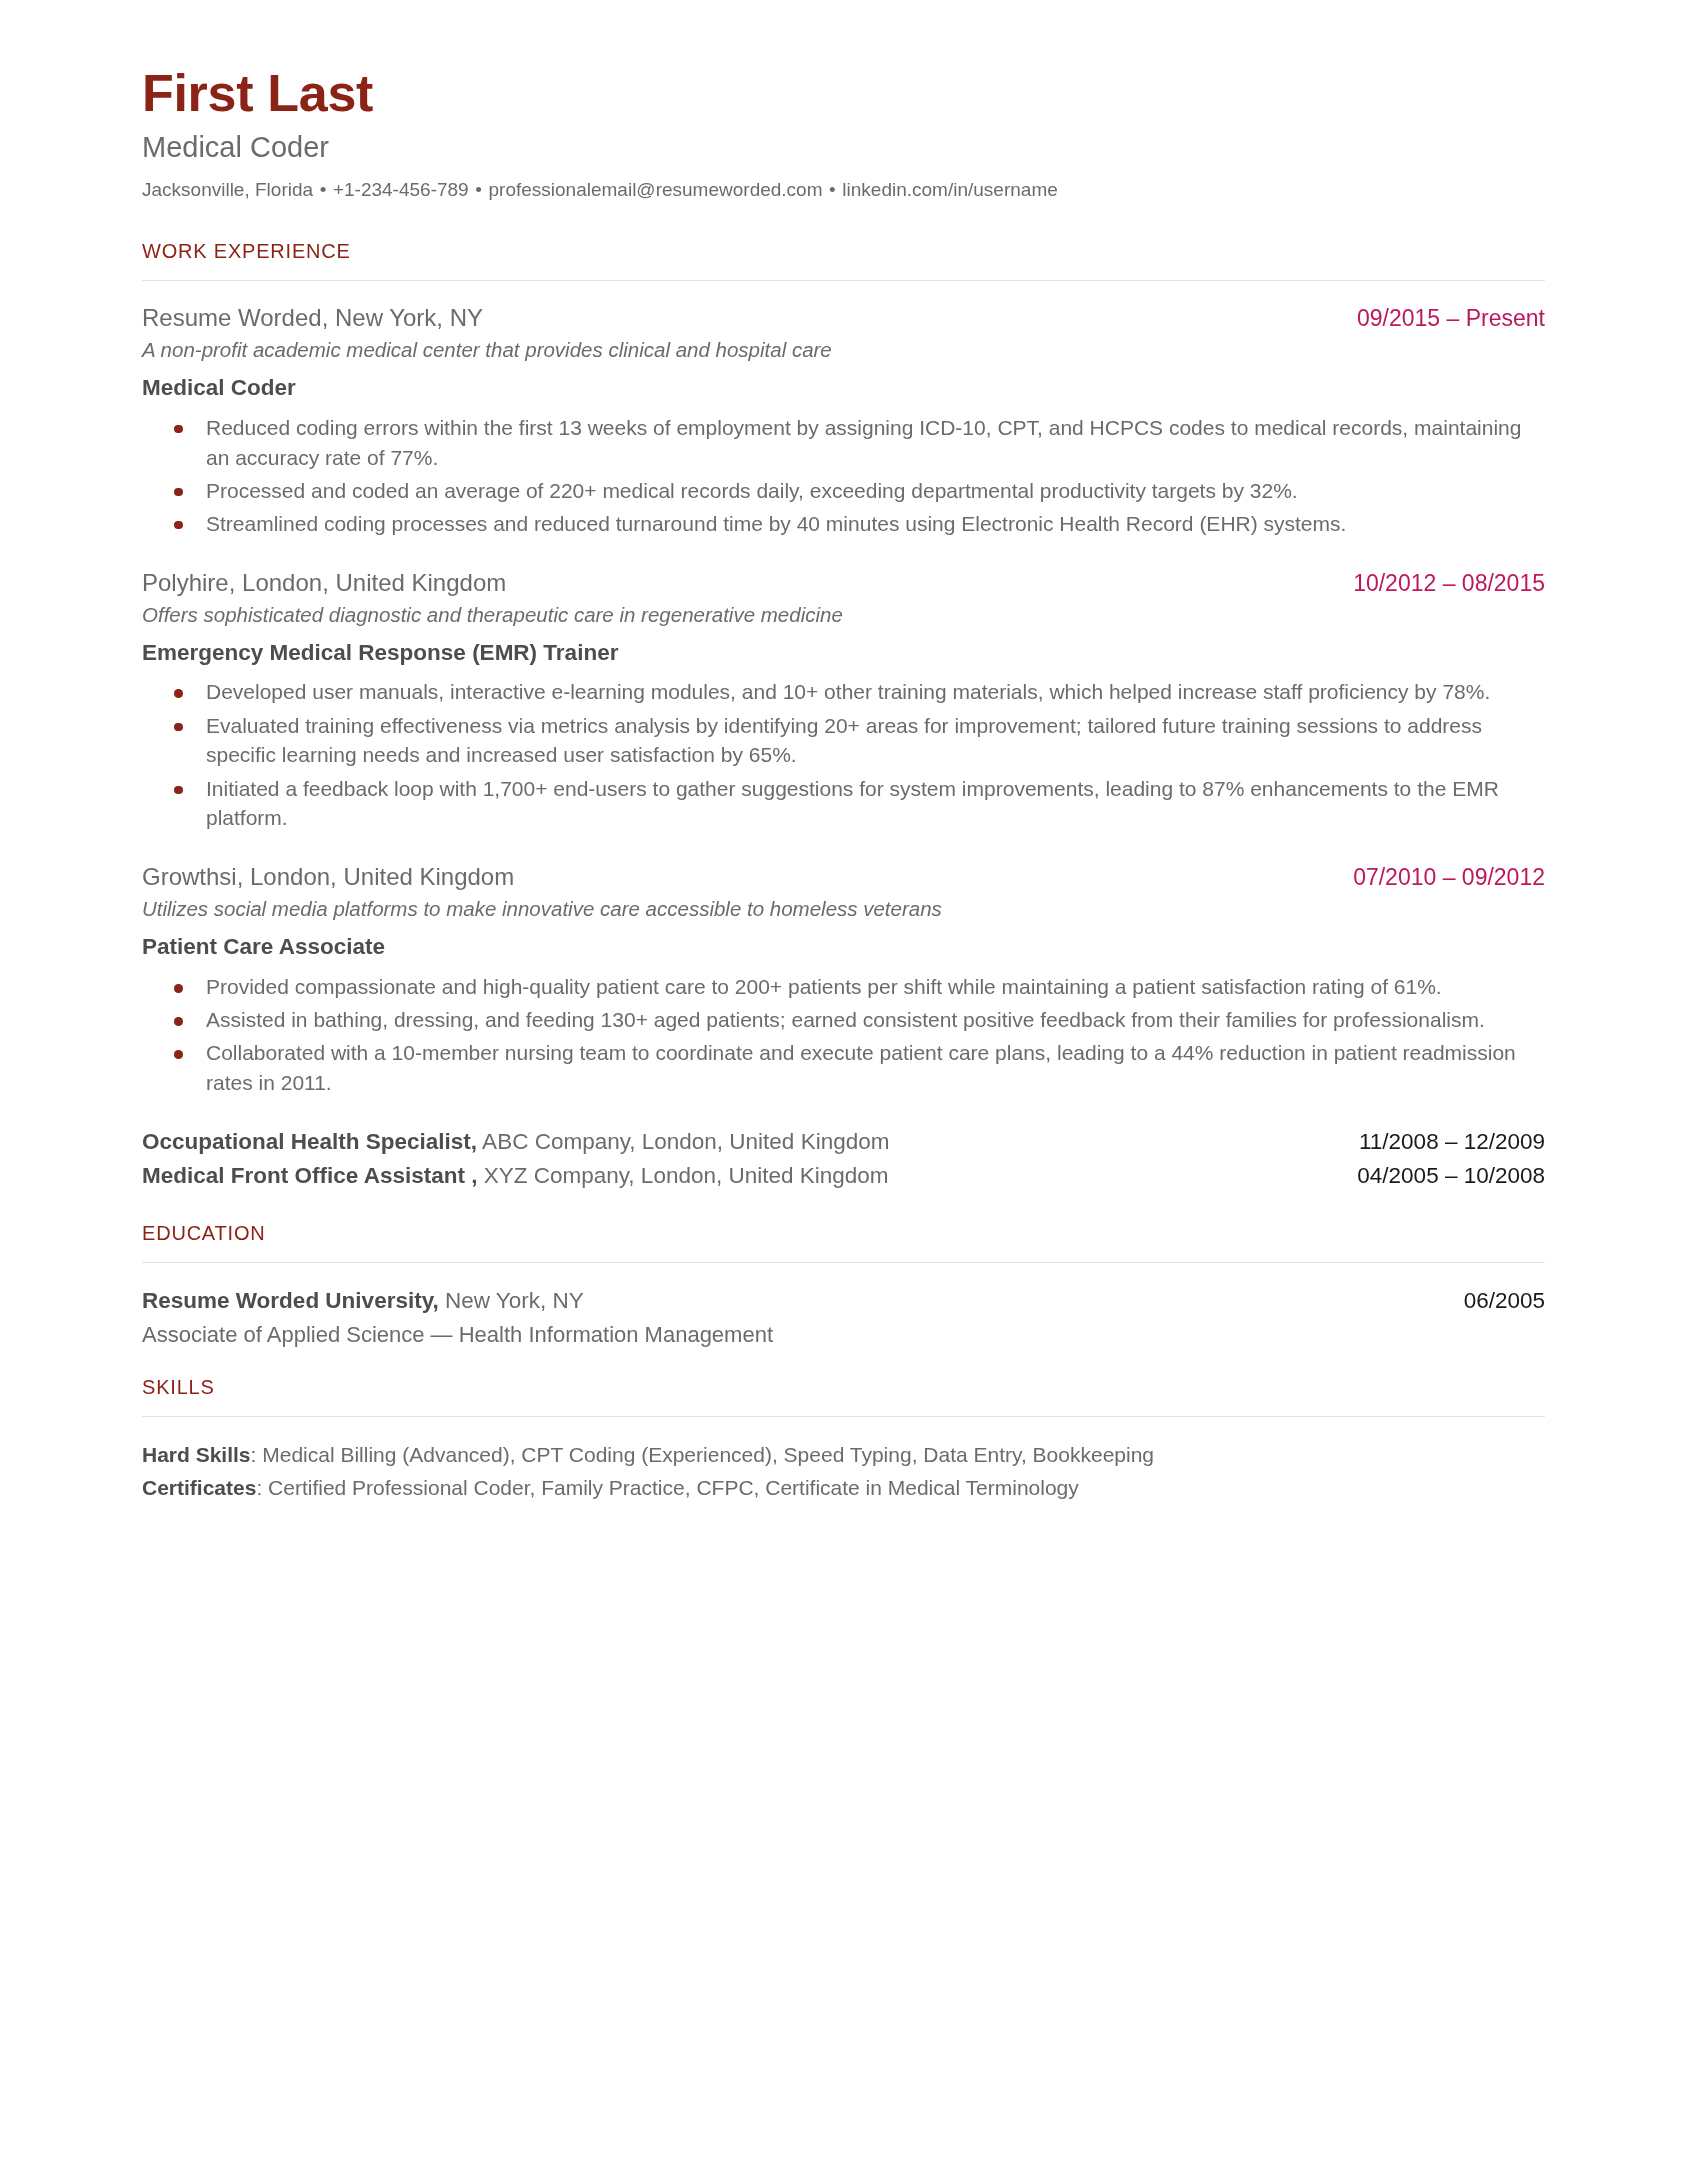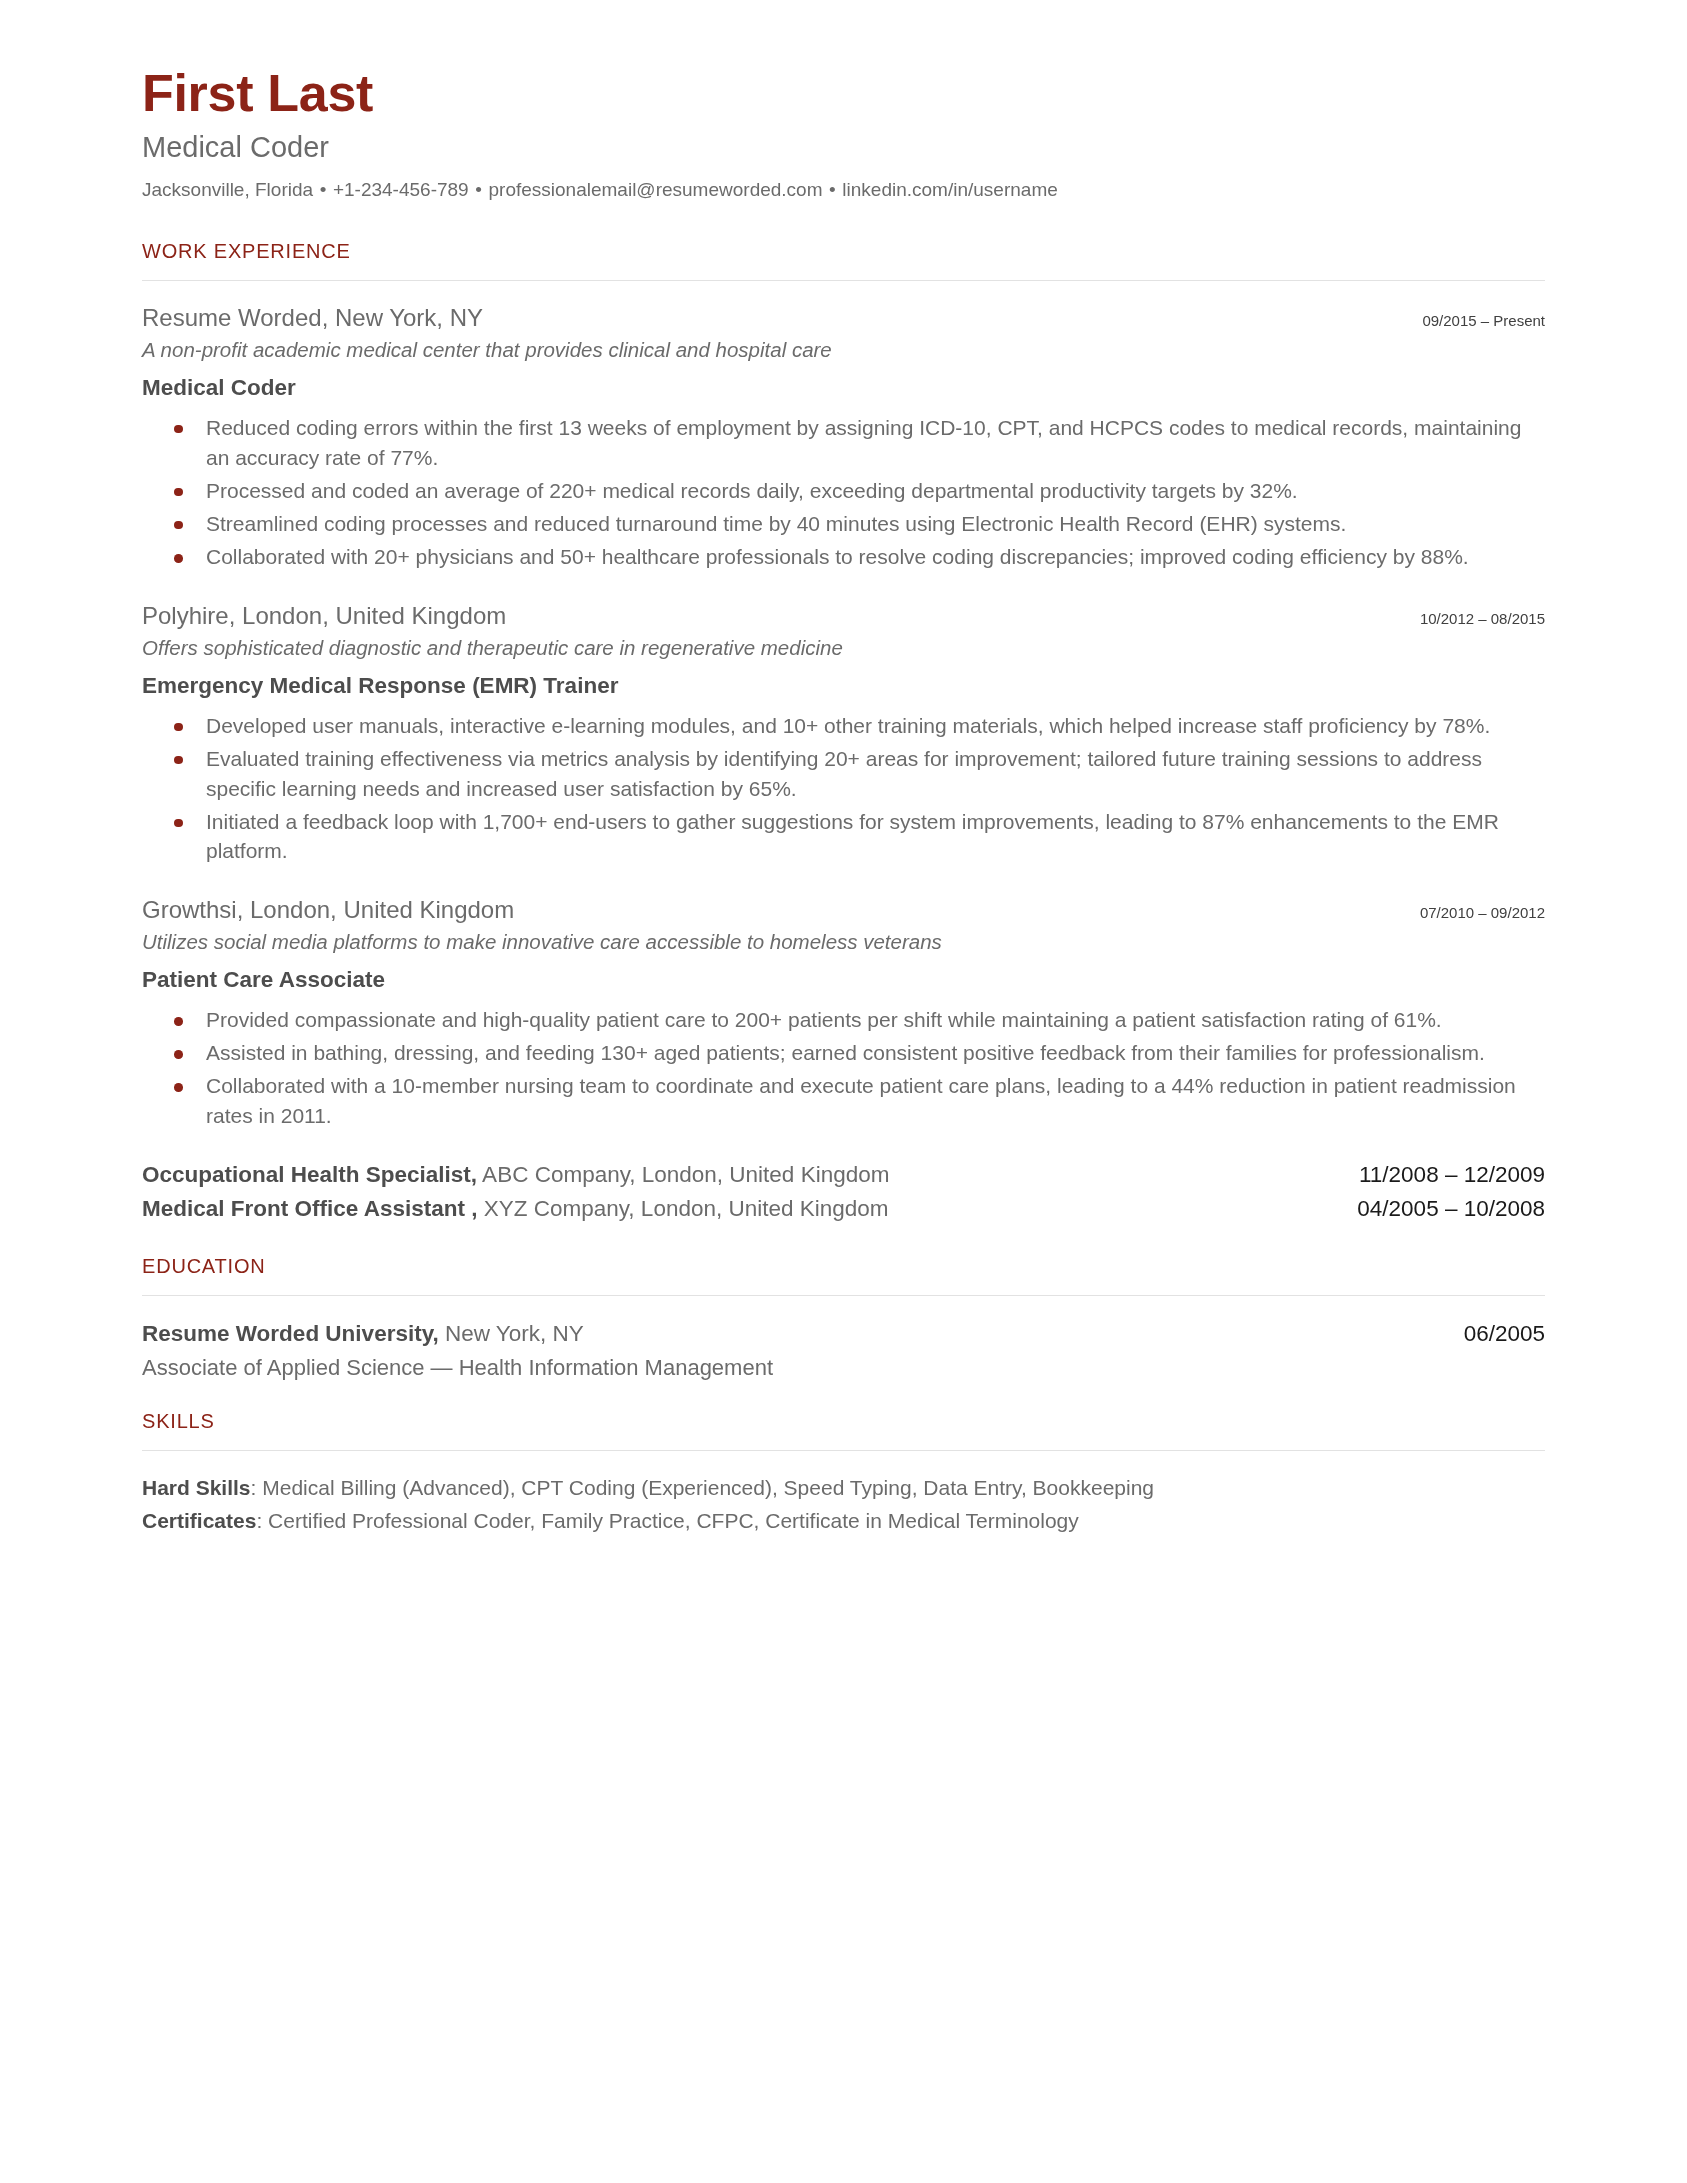--- a/index.html
+++ b/index.html
@@ -63,22 +63,22 @@
     justify-content: space-between;
     align-items: baseline;
     width: 100%;
   }
   .entry-org {
     font-size: 24px;
     color: #6b6b6b;
     line-height: 1.25;
   }
   .entry-dates {
-    font-size: 15px;
-    color: #404040;
+    font-size: 23px;
+    color: #be185d;
     line-height: 1.25;
     white-space: nowrap;
     text-align: left;
   }
   .entry-desc {
     font-size: 20.5px;
     color: #6b6b6b;
     font-style: italic;
     line-height: 1.3;
     margin-top: 4px;
@@ -198,21 +198,20 @@
     <div class="entry-head">
       <div class="entry-org">Resume Worded, New York, NY</div>
       <div class="entry-dates">09/2015 – Present</div>
     </div>
     <div class="entry-desc">A non-profit academic medical center that provides clinical and hospital care</div>
     <div class="entry-title">Medical Coder</div>
     <ul class="bullets">
       <li>Reduced coding errors within the first 13 weeks of employment by assigning ICD-10, CPT, and HCPCS codes to medical records, maintaining an accuracy rate of 77%.</li>
       <li>Processed and coded an average of 220+ medical records daily, exceeding departmental productivity targets by 32%.</li>
       <li>Streamlined coding processes and reduced turnaround time by 40 minutes using Electronic Health Record (EHR) systems.</li>
-      <li>Collaborated with 20+ physicians and 50+ healthcare professionals to resolve coding discrepancies; improved coding efficiency by 88%.</li>
     </ul>
   </div>
 
   <div class="job-block">
     <div class="entry-head">
       <div class="entry-org">Polyhire, London, United Kingdom</div>
       <div class="entry-dates">10/2012 – 08/2015</div>
     </div>
     <div class="entry-desc">Offers sophisticated diagnostic and therapeutic care in regenerative medicine</div>
     <div class="entry-title">Emergency Medical Response (EMR) Trainer</div>

